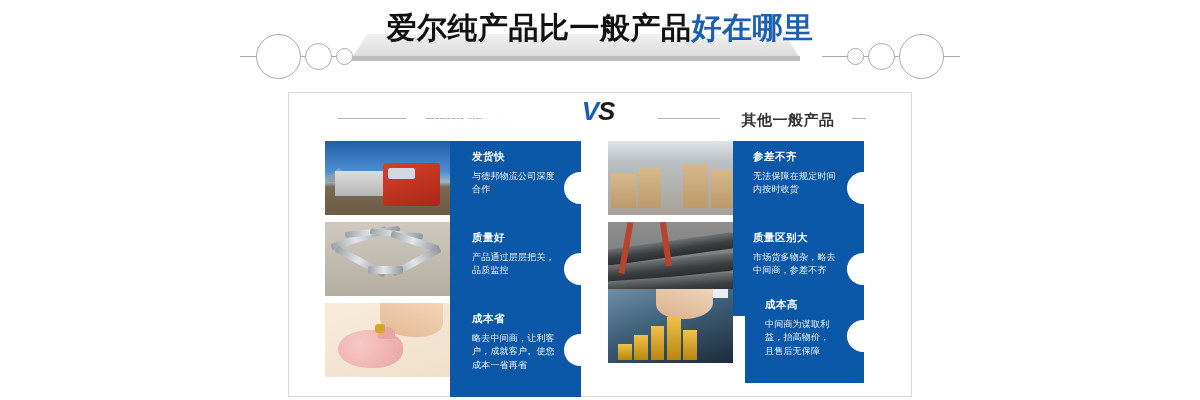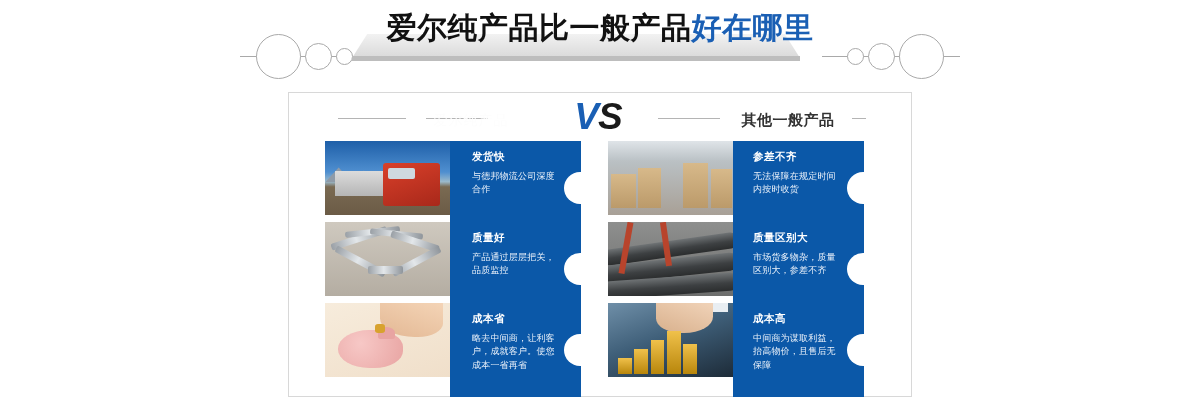--- a/index.html
+++ b/index.html
@@ -49,21 +49,21 @@
     border:1px solid #d8d8d8;box-sizing:border-box;background:#fff;
   }
 
   
   .vsrow{
     position:absolute;left:288px;top:96px;width:624px;height:42px;
   }
   .vs{
     position:absolute;left:270px;top:0;width:80px;
     text-align:center;
-    font-size:37px;font-weight:bold;font-style:italic;
+    font-size:26px;font-weight:bold;font-style:italic;
     font-family:"Liberation Sans","DejaVu Sans",sans-serif;
     letter-spacing:-1px;
   }
   .vs .v{color:#1a5fb4;}
   .vs .s{color:#1a1a1a;}
 
   .seg{position:absolute;top:22px;height:1px;background:#b4b4b4;}
   .seg.l1{left:50px;width:68px;}
   .seg.l2{left:138px;width:62px;}
   .seg.r1{left:370px;width:62px;}
@@ -102,21 +102,21 @@
   .card .desc{
     font-size:9px;color:#eaf1fa;line-height:1.5;
     letter-spacing:0.2px;margin:0;
   }
 
   
   .L{left:325px;width:256px;}
   .L1{top:141px;} .L2{top:222px;} .L3{top:303px;}
   
   .R{left:608px;width:256px;}
-  .R1{top:141px;} .R2{top:222px;} .R3{top:303px;}
+  .R1{top:141px;} .R2{top:222px;} .R3{top:289px;gap:12px;}
 
   .R .body{padding:10px 26px 0 20px;}
 
   
   .p-truck{background:linear-gradient(180deg,#1e5fa8 0%,#4f8fd0 42%,#9bb9ca 55%,#7a6a52 62%,#6b5b46 100%);}
   .p-truck .cab{
     position:absolute;left:46%;top:30%;width:46%;height:58%;
     background:linear-gradient(160deg,#d9402a,#a8281a);border-radius:3px;
   }
   .p-truck .wind{
@@ -288,21 +288,21 @@
 <div class="card R R2">
   <div class="photo p-bigpipe">
     <div class="tube" style="left:-6%;top:26%;width:110%;height:22%;transform:rotate(-8deg);"></div>
     <div class="tube" style="left:-6%;top:50%;width:110%;height:24%;transform:rotate(-6deg);"></div>
     <div class="tube" style="left:-6%;top:74%;width:110%;height:24%;transform:rotate(-4deg);"></div>
     <div class="beam" style="left:12%;top:0;width:5%;height:70%;transform:rotate(10deg);"></div>
     <div class="beam" style="left:44%;top:0;width:5%;height:60%;transform:rotate(-8deg);"></div>
   </div>
   <div class="body">
     <div class="ttl">质量区别大</div>
-    <div class="desc">市场货多物杂，质量区别大，参差不齐</div>
+    <div class="desc">市场货多物杂，略去中间商，参差不齐</div>
     <div class="notch"></div>
   </div>
 </div>
 
 <div class="card R R3">
   <div class="photo p-coins">
     <div class="cuff"></div>
       <div class="hand2"></div>
     <div class="stack" style="left:8%;width:11%;height:22%;"></div>
     <div class="stack" style="left:21%;width:11%;height:34%;"></div>

